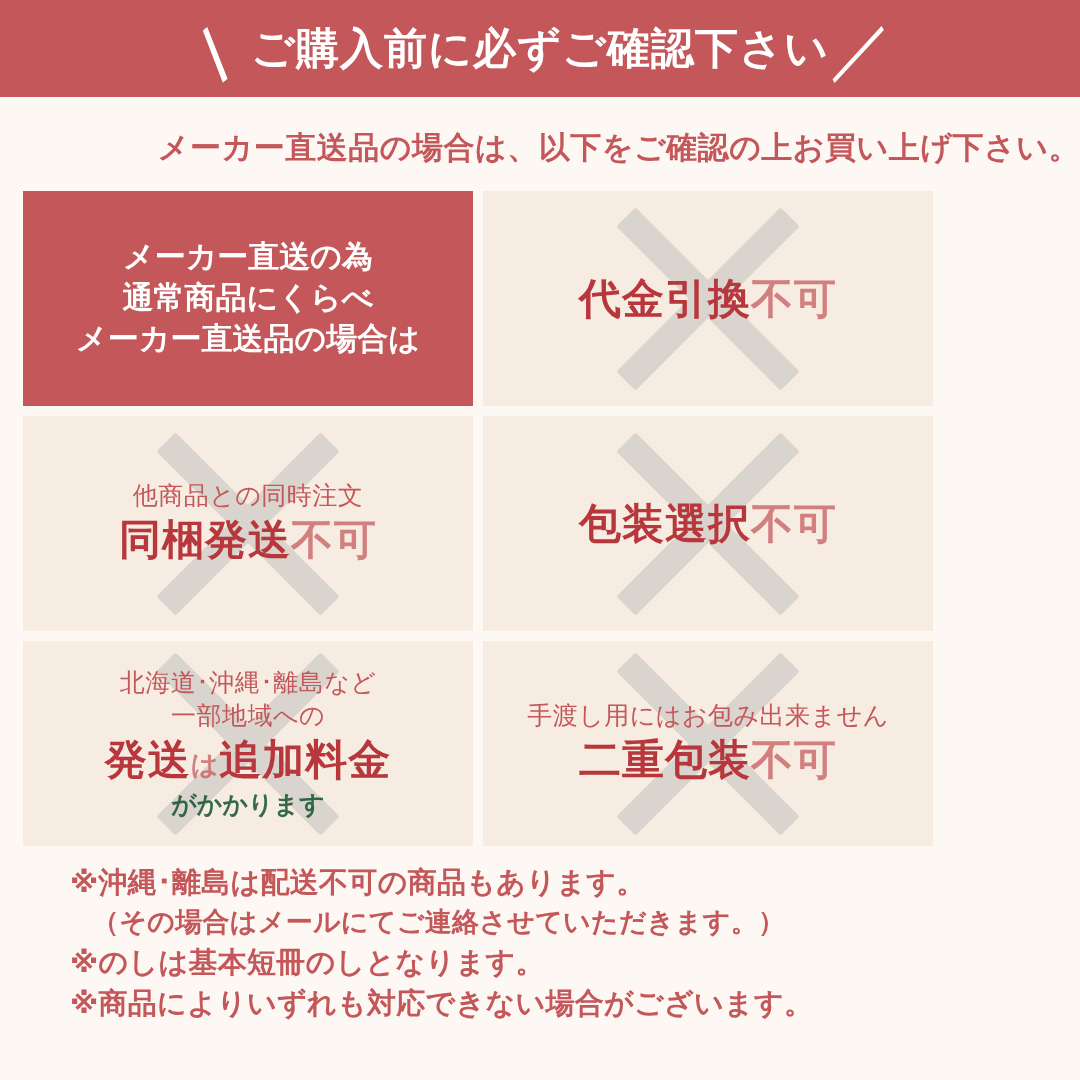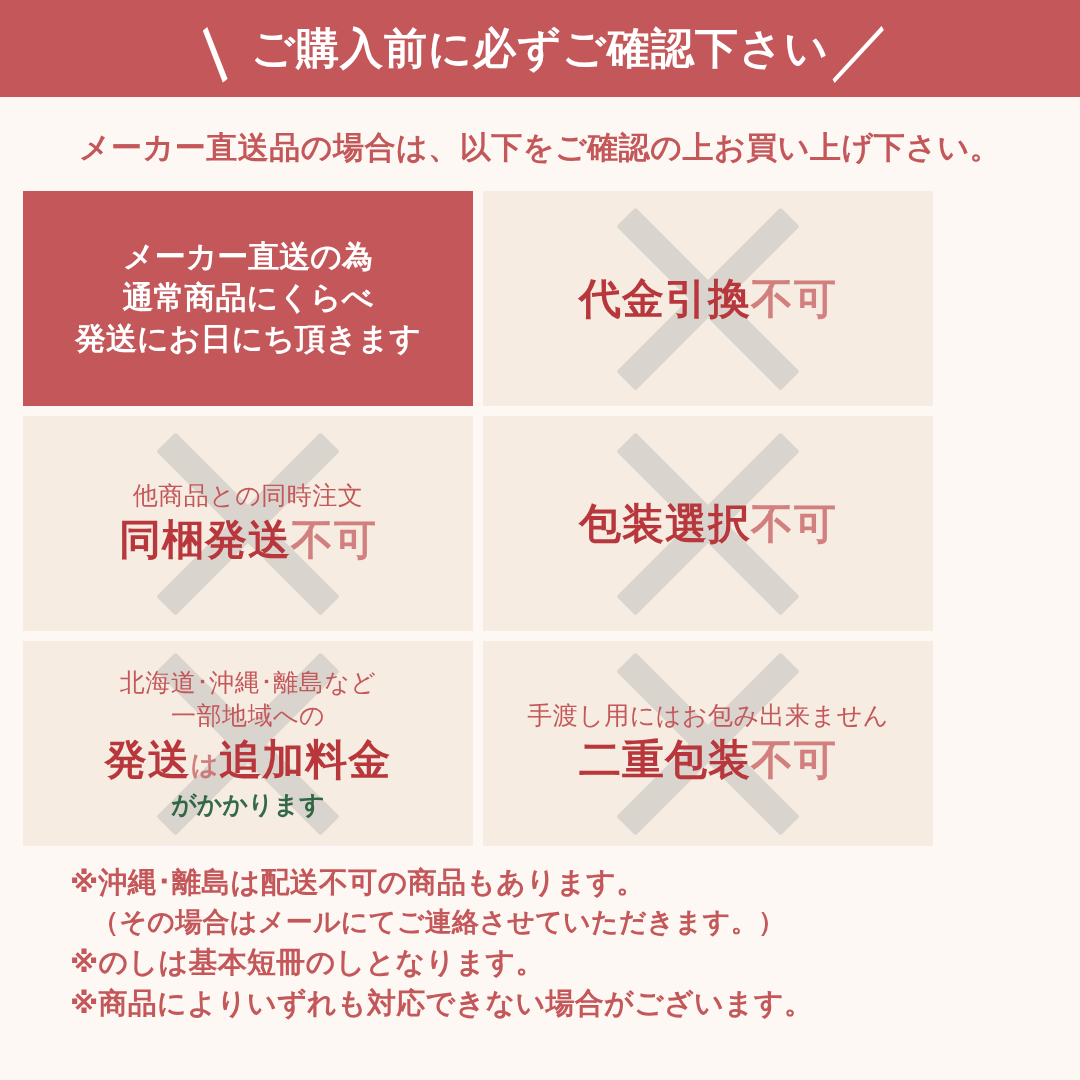--- a/index.html
+++ b/index.html
@@ -44,21 +44,21 @@
     color: #ffffff;
     font-size: 46px;
     font-weight: bold;
     line-height: 1;
   }
   .slash.left  { transform: skewX(-14deg) scaleY(1.35); margin-right: 10px; }
   .slash.right { transform: skewX(-14deg) scaleY(1.35); margin-left: 10px; }
 
   
   .lead {
-    text-align: center;
+    text-align: right;
     color: #c4575a;
     font-size: 31px;
     font-weight: bold;
     margin-top: 30px;
     letter-spacing: 0.5px;
   }
 
   
   .grid {
     margin: 22px auto 0 auto;
@@ -171,21 +171,21 @@
   </div>
 
   <div class="lead">メーカー直送品の場合は、以下をご確認の上お買い上げ下さい。</div>
 
   <div class="grid">
 
     <div class="card filled">
       <div class="content">
         <div>メーカー直送の為</div>
         <div>通常商品にくらべ</div>
-        <div>発送にお日にち頂きます</div>
+        <div>メーカー直送品の場合は</div>
       </div>
     </div>
 
     <div class="card">
       <div class="xmark">
           <span class="a"></span>
           <span class="b"></span>
         </div>
       <div class="content">
         <div class="big-line">

